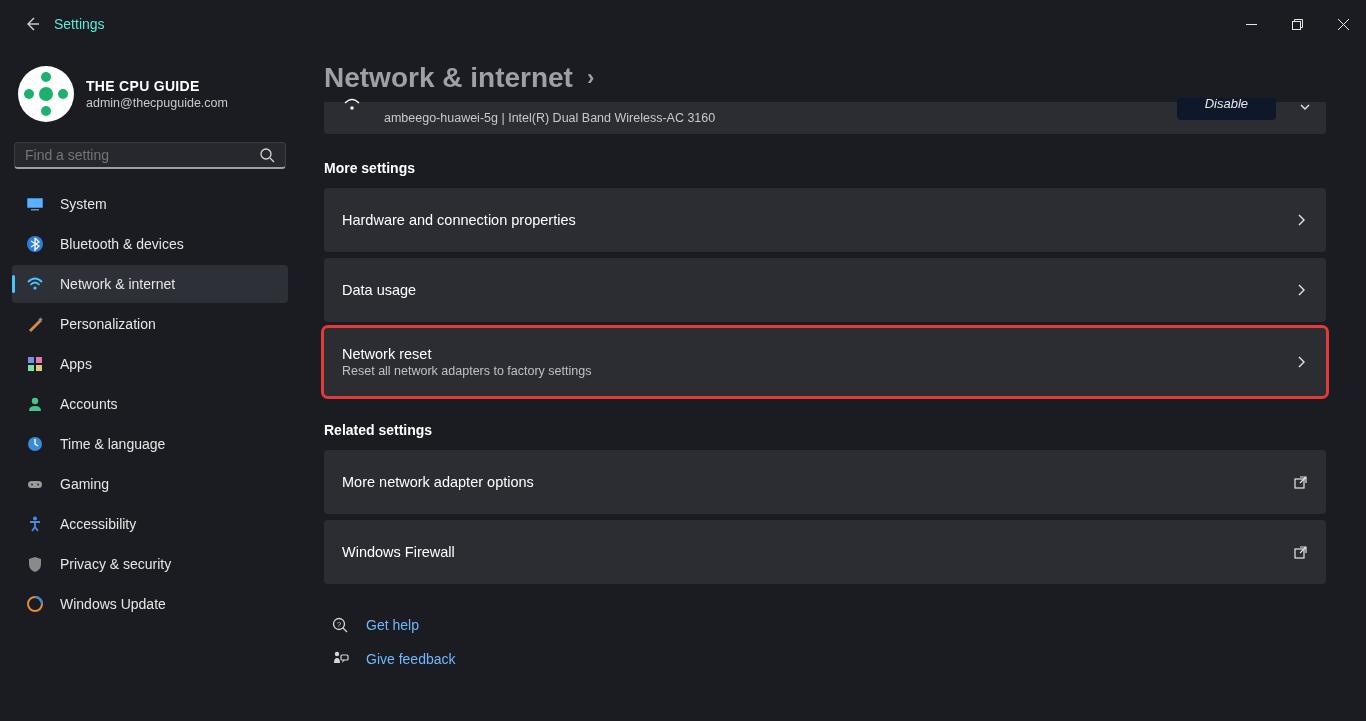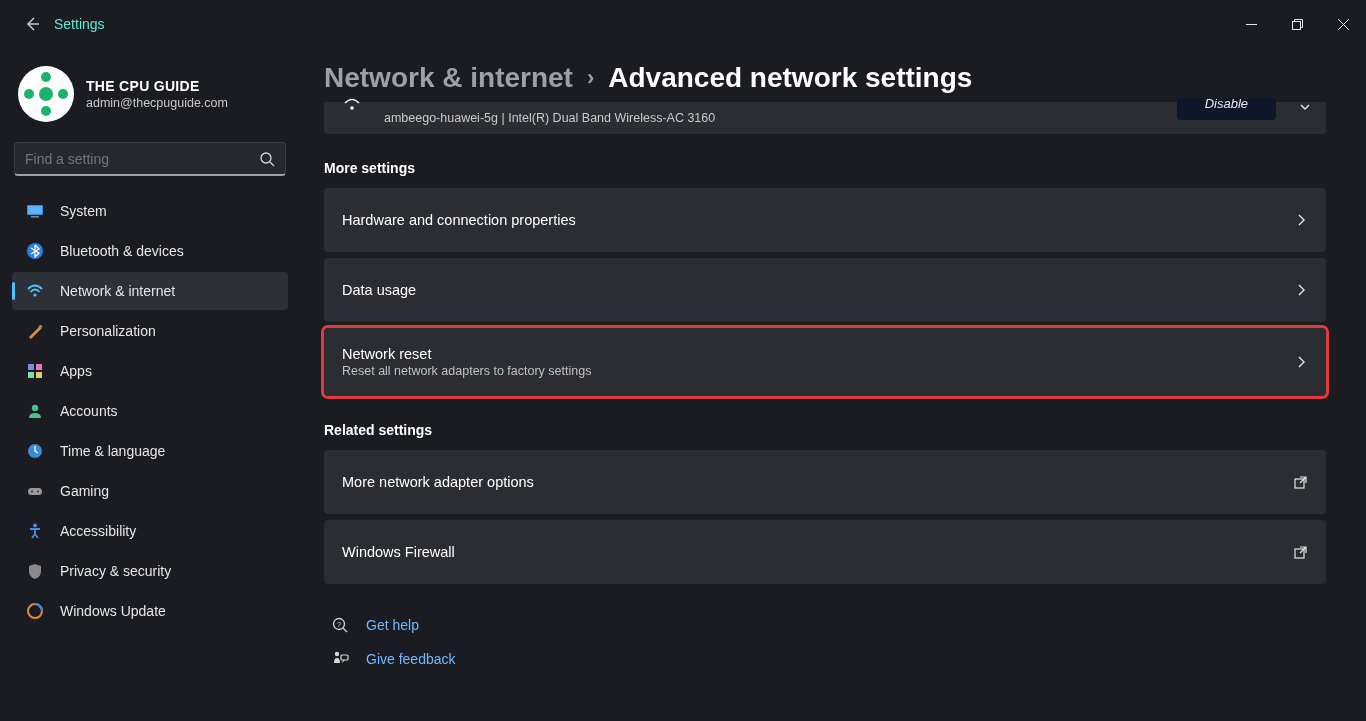--- a/index.html
+++ b/index.html
@@ -55,21 +55,21 @@
   .avatar {
     width: 56px; height: 56px; border-radius: 50%;
     background: #ffffff;
     display: flex; align-items: center; justify-content: center;
   }
   .avatar svg { width: 46px; height: 46px; }
   .profile-name { font-weight: 600; font-size: 14px; letter-spacing: 0.3px; }
   .profile-email { font-size: 12.5px; color: #c9c9c9; margin-top: 2px;}
 
   .search {
-    height: 34px;
+    height: 27px;
     border: 1px solid #3b3d44;
     border-bottom: 2px solid #9d9fa6;
     background: #26282e;
     border-radius: 4px;
     display: flex; align-items: center;
     padding: 0 10px;
     margin: 6px 2px 16px 2px;
   }
   .search input {
     flex: 1;
@@ -350,21 +350,20 @@
           </span>
         <span>Windows Update</span>
       </div>
     </div>
   </div>
 
   <div class="main">
     <div class="breadcrumb">
       <span class="bc-prev">Network &amp; internet</span>
       <span class="bc-sep">›</span>
-      <span class="bc-cur">Advanced network settings</span>
     </div>
 
     <div class="card card-wifi-partial">
       <span class="wifi-ico-clip">
         <svg width="20" height="20" viewBox="0 0 20 20">
             <path d="M3 9 Q10 2 17 9" fill="none" stroke="currentColor" stroke-width="1.6"></path>
             <circle cx="10" cy="14" r="1.8" fill="currentColor"></circle>
           </svg>
       </span>
       <span class="sub">ambeego-huawei-5g | Intel(R) Dual Band Wireless-AC 3160</span>

